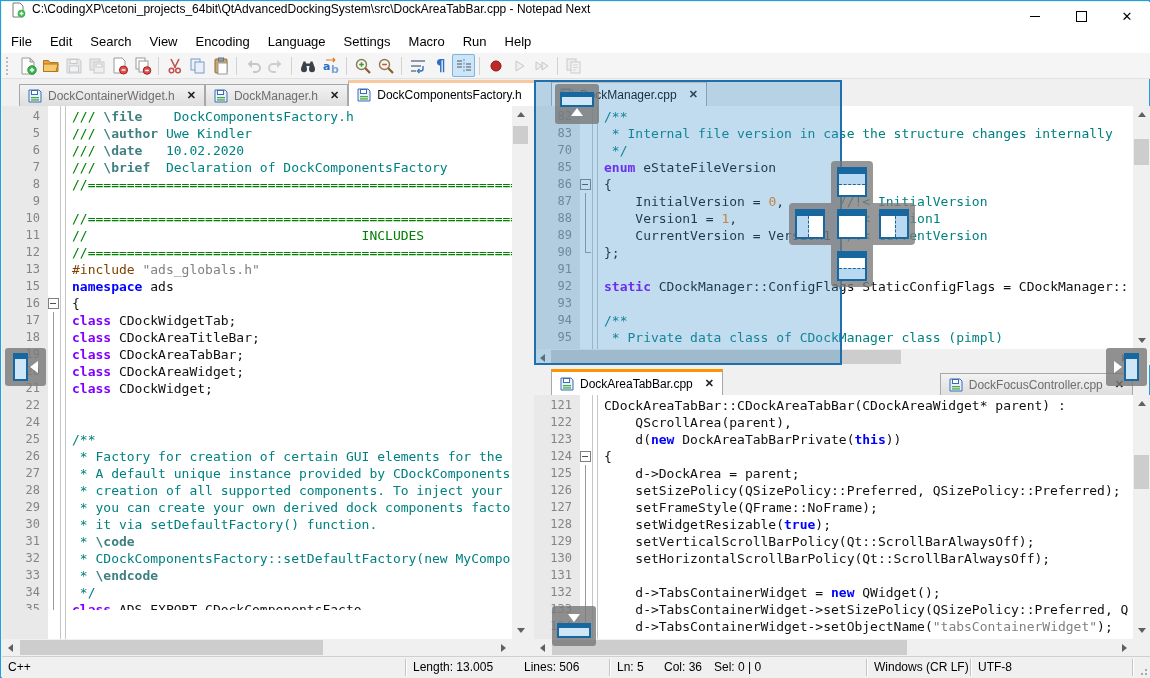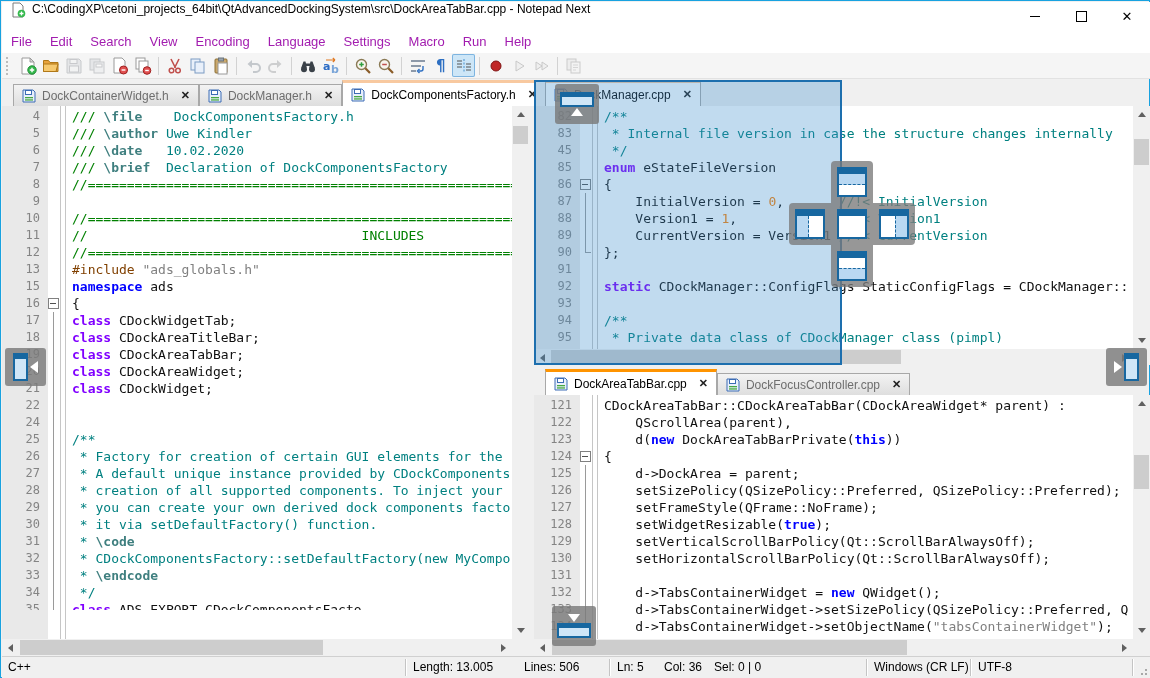--- a/index.html
+++ b/index.html
@@ -11,33 +11,33 @@
   .appicon{margin:0 6px 0 8px;width:16px;height:16px;flex:none;}
   .title-text{font-size:12px;color:#000;}
   .wbtns{margin-left:auto;display:flex;height:29px;}
   .wbtn{width:46px;height:29px;display:flex;align-items:center;justify-content:center;}
   .g-min{width:10px;height:1px;background:#000;}
   .g-max{width:9px;height:9px;border:1px solid #000;}
   .g-close{font-size:13px;color:#000;line-height:1;}
 
   
   .menubar{position:absolute;left:1px;top:30px;width:1148px;height:22px;background:#fff;display:flex;align-items:center;}
-  .menu-item{padding:0 9px;font-size:13px;color:#a21caf;line-height:22px;}
+  .menu-item{padding:0 9px;font-size:13px;color:#000000;line-height:22px;}
 
   
   .toolbar{position:absolute;left:1px;top:52px;width:1148px;height:26px;background:#f5f5f5;border-bottom:1px solid #e2e2e2;display:flex;align-items:center;box-sizing:border-box;}
   .tgrip{width:3px;height:18px;border-left:2px dotted #bcbcbc;margin:0 5px 0 4px;}
   .tbtn{width:23px;height:23px;display:flex;align-items:center;justify-content:center;border-radius:2px;flex:none;}
   .tbtn svg{width:18px;height:18px;}
   .tbtn.dis{opacity:.45;filter:grayscale(60%);}
   .tbtn.act{background:#cde6f7;box-shadow:inset 0 0 0 1px #7db4e0;}
   .tsep{width:1px;height:18px;background:#d2d2d2;margin:0 4px;flex:none;}
 
   
-  .tabbar{position:absolute;background:#f0f0f0;display:flex;align-items:flex-end;padding-left:11px;box-sizing:border-box;}
+  .tabbar{position:absolute;background:#f0f0f0;display:flex;align-items:flex-end;padding-left:17px;box-sizing:border-box;justify-content:space-between;}
   .tab{display:flex;align-items:center;gap:6px;padding:0 8px;font-size:12px;height:22px;margin-top:4px;background:linear-gradient(#f3f3f3,#dedede);border:1px solid #a8a8a8;border-bottom:none;color:#6e6e6e;box-sizing:border-box;}
   .tab.active{height:26px;margin-top:0;background:#fff;color:#000;border-top:3px solid #ff9400;}
   .tab.active.pale{border-top-color:#f8c9a0;}
   .tab .x{font-size:11px;font-weight:bold;color:#222;margin-left:6px;}
   .tab svg{width:14px;height:14px;flex:none;}
 
   
   .editor{position:absolute;background:#fff;overflow:hidden;font-family:"DejaVu Sans Mono",monospace;font-size:13px;line-height:17px;padding-top:2px;box-sizing:border-box;}
   .editor::before{content:"";position:absolute;left:0;top:0;bottom:0;width:46px;background:#e9e9e9;}
   .editor::after{content:"";position:absolute;left:58px;top:0;bottom:0;width:4px;background:#fff;border-left:1px solid #c6c6c6;border-right:1px solid #c6c6c6;}
@@ -383,21 +383,21 @@
           <rect x="3" y="8" width="8" height="1.3" fill="#49a942"></rect>
           <rect x="3" y="10.3" width="8" height="1.3" fill="#49a942"></rect>
         </svg>
       <span>DockManager.cpp</span>
       <span class="x">✕</span>
     </div>
   </div>
   <div class="editor" style="left:533px;top:105px;width:599px;height:243px;">
       <div class="ed-row"><span class="ln">82</span><span class="fm"></span><span class="gut"></span><span class="codeln"><span class="tk-dox">/**</span></span></div>
       <div class="ed-row"><span class="ln">83</span><span class="fm"></span><span class="gut"></span><span class="codeln"><span class="tk-dox"> * Internal file version in case the structure changes internally</span></span></div>
-      <div class="ed-row"><span class="ln">45</span><span class="fm"></span><span class="gut"></span><span class="codeln"><span class="tk-dox"> */</span></span></div>
+      <div class="ed-row"><span class="ln">70</span><span class="fm"></span><span class="gut"></span><span class="codeln"><span class="tk-dox"> */</span></span></div>
       <div class="ed-row"><span class="ln">85</span><span class="fm"></span><span class="gut"></span><span class="codeln"><span class="tk-ty">enum</span><span class="tk-tx"> eStateFileVersion</span></span></div>
       <div class="ed-row"><span class="ln">86</span><span class="fm box"></span><span class="gut"></span><span class="codeln"><span class="tk-tx">{</span></span></div>
       <div class="ed-row"><span class="ln">87</span><span class="fm line"></span><span class="gut"></span><span class="codeln"><span class="tk-tx">    InitialVersion = </span><span class="tk-nu">0</span><span class="tk-tx">,</span><span class="tk-dox">       //!&lt; InitialVersion</span></span></div>
       <div class="ed-row"><span class="ln">88</span><span class="fm line"></span><span class="gut"></span><span class="codeln"><span class="tk-tx">    Version1 = </span><span class="tk-nu">1</span><span class="tk-tx">,</span><span class="tk-dox">             //!&lt; Version1</span></span></div>
       <div class="ed-row"><span class="ln">89</span><span class="fm line"></span><span class="gut"></span><span class="codeln"><span class="tk-tx">    CurrentVersion = Version1 </span><span class="tk-dox">//!&lt; CurrentVersion</span></span></div>
       <div class="ed-row"><span class="ln">90</span><span class="fm end"></span><span class="gut"></span><span class="codeln"><span class="tk-tx">};</span></span></div>
       <div class="ed-row"><span class="ln">91</span><span class="fm"></span><span class="gut"></span><span class="codeln"></span></div>
       <div class="ed-row"><span class="ln">92</span><span class="fm"></span><span class="gut"></span><span class="codeln"><span class="tk-ty">static</span><span class="tk-tx"> CDockManager::ConfigFlags StaticConfigFlags = CDockManager::</span></span></div>
       <div class="ed-row"><span class="ln">93</span><span class="fm"></span><span class="gut"></span><span class="codeln"></span></div>
       <div class="ed-row"><span class="ln">94</span><span class="fm"></span><span class="gut"></span><span class="codeln"><span class="tk-dox">/**</span></span></div>

